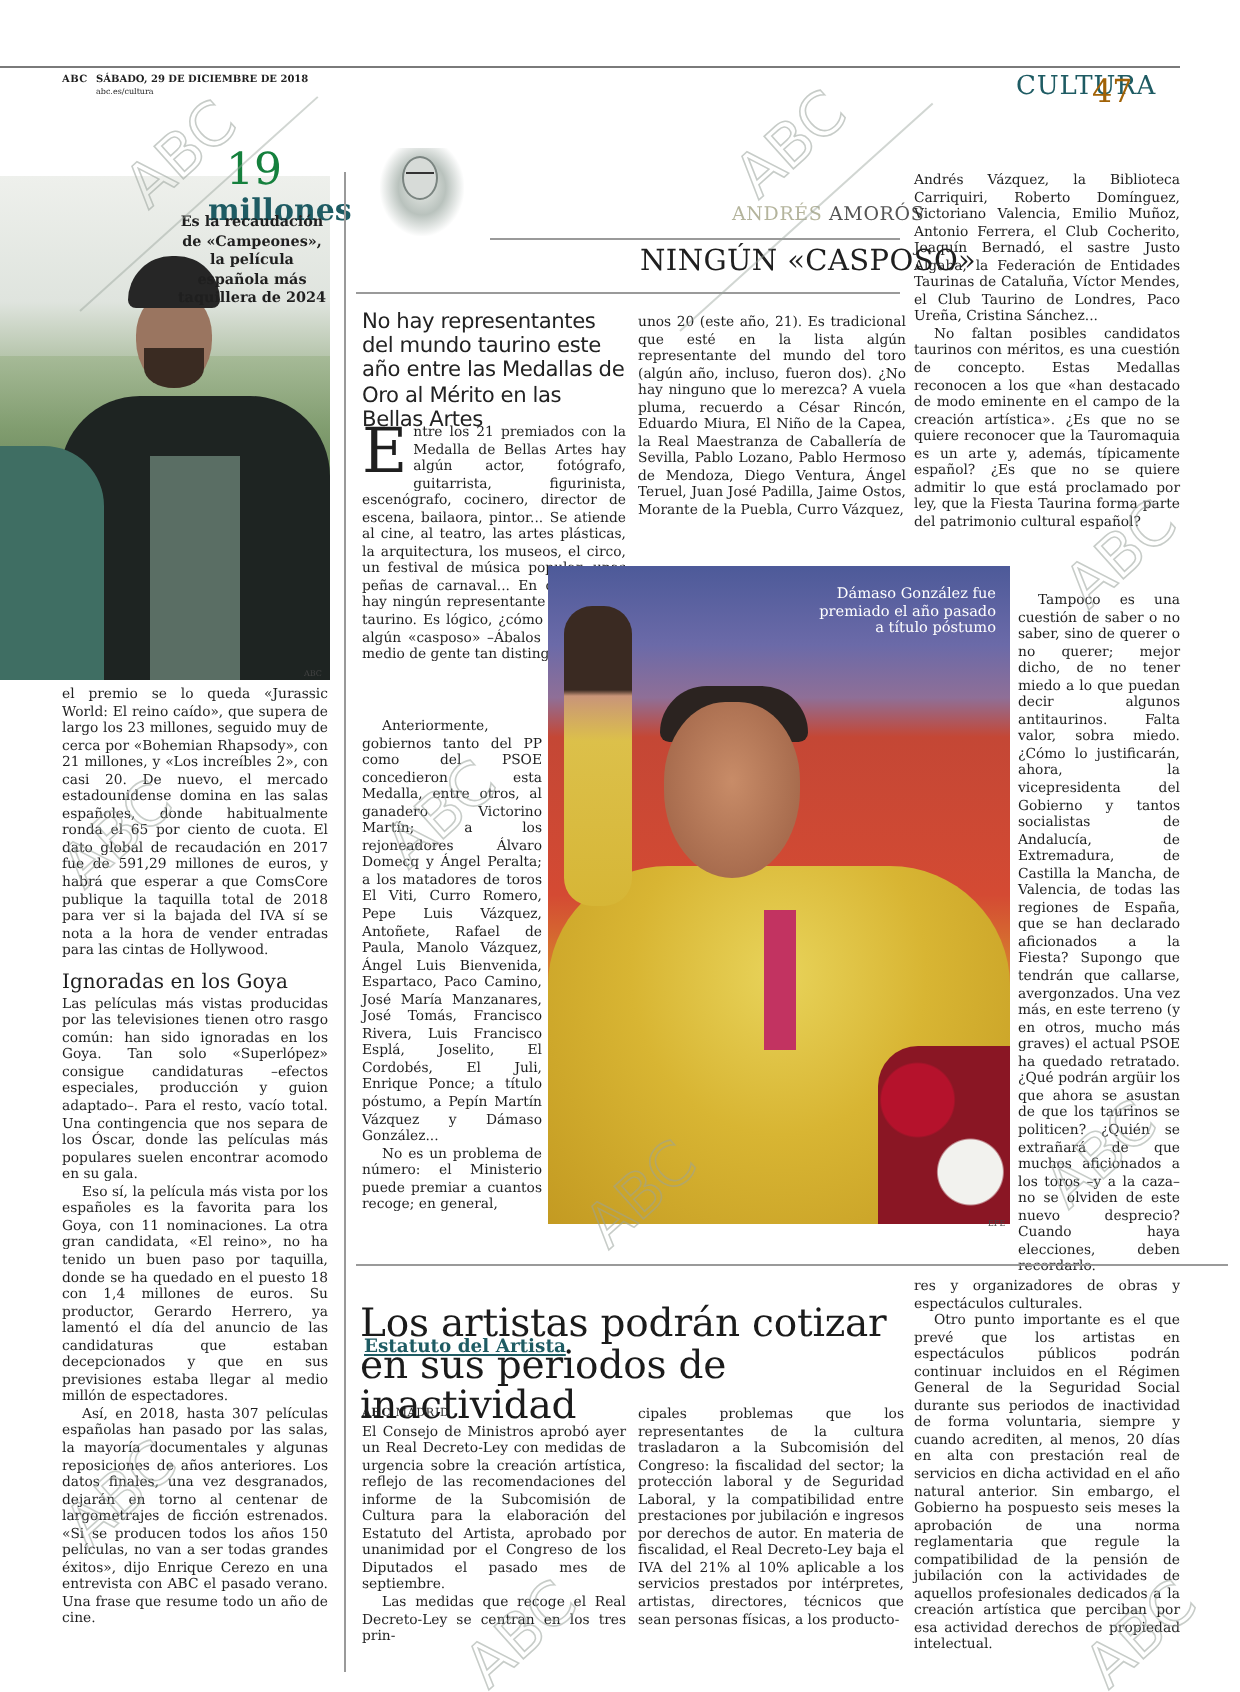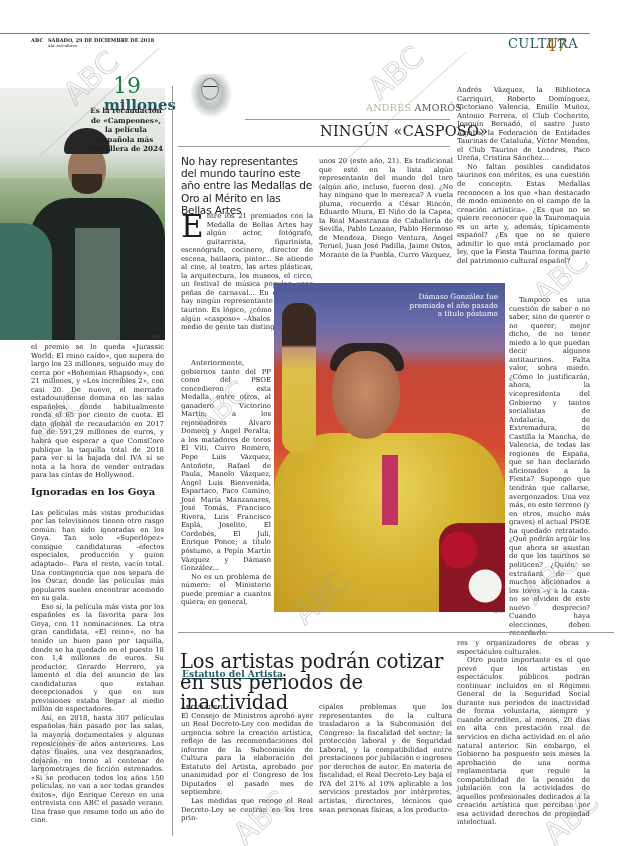--- a/index.html
+++ b/index.html
@@ -31,21 +31,21 @@
   .fact-num { left: 113px; top: 75px; font-size: 22px; color: #15803d; line-height: 22px; }
   .fact-unit { left: 104px; top: 96px; font-size: 15px; color: #1e5b63; font-weight: bold; }
   .fact-text { left: 88px; top: 106px; width: 76px; font-size: 7.2px; font-weight: bold; text-align: center; line-height: 9.5px; }
 
   .vrule-left { left: 172px; top: 86px; width: 1px; height: 750px; background: #9a9a9a; }
 
   
   .col { position: absolute; font-size: 6.9px; line-height: 8.55px; text-align: justify; hyphens: auto; }
   .col p { text-indent: 10px; }
   .col p.noind { text-indent: 0; }
-  .subhead { font-size: 10px; font-weight: bold; line-height: 11px; margin: 6px 0 12px 0; }
+  .subhead { font-size: 10px; font-weight: normal; line-height: 11px; margin: 6px 0 1px 0; }
 
   
   .author-portrait { left: 190px; top: 74px; width: 42px; height: 44px;
     background: radial-gradient(ellipse at 50% 45%, #e9ece8 0%, #b9c2bd 40%, #ffffff 72%); border-radius: 6px; }
   .portrait-head { left: 201px; top: 78px; width: 18px; height: 22px; border-radius: 50%; border: 1px solid #7a8480; background: #d7dbd8; }
   .portrait-glasses { left: 203px; top: 86px; width: 14px; height: 3px; border-top: 1px solid #333; }
   .author-name { left: 366px; top: 102px; font-size: 9.5px; color: #b4b49c; letter-spacing: 0.3px; }
   .author-name b { color: #555; font-weight: normal; }
   .rule-a { left: 245px; top: 119px; width: 205px; height: 1px; background: #9a9a9a; }
   .op-title { left: 304px; top: 123px; font-size: 14.5px; letter-spacing: 0.2px; margin-left: 16px; }
@@ -124,21 +124,21 @@
 <div class="abs op-title">NINGÚN «CASPOSO»</div>
 <div class="abs rule-b"></div>
 
 <div class="abs deck">No hay representantes del mundo taurino este año entre las Medallas de Oro al Mérito en las Bellas Artes</div>
 
 <div class="col" style="left:181px; top:212px; width:132px;">
   <p class="noind"><span class="dropcap">E</span><span>ntre los 21 premiados con la Medalla de Bellas Artes hay algún actor, fotógrafo, guitarrista, figurinista, escenógrafo, cocinero, director de escena, bailaora, pintor... Se atiende al cine, al teatro, las artes plásticas, la arquitectura, los museos, el circo, un festival de música popular, unas peñas de carnaval... En cambio, no hay ningún representante del mundo taurino. Es lógico, ¿cómo va a haber algún «casposo» –Ábalos «dixit»– en medio de gente tan distinguida?</span></p>
 </div>
 <div class="col" style="left:181px; top:359px; width:90px;">
   <p>Anteriormente, gobiernos tanto del PP como del PSOE concedieron esta Medalla, entre otros, al ganadero Victorino Martín; a los rejoneadores Álvaro Domecq y Ángel Peralta; a los matadores de toros El Viti, Curro Romero, Pepe Luis Vázquez, Antoñete, Rafael de Paula, Manolo Vázquez, Ángel Luis Bienvenida, Espartaco, Paco Camino, José María Manzanares, José Tomás, Francisco Rivera, Luis Francisco Esplá, Joselito, El Cordobés, El Juli, Enrique Ponce; a título póstumo, a Pepín Martín Vázquez y Dámaso González...</p>
-  <p>No es un problema de número: el Ministerio puede premiar a cuantos quiera; en general,</p>
+  <p>No es un problema de número: el Ministerio puede premiar a cuantos recoge; en general,</p>
 </div>
 
 <div class="col" style="left:319px; top:157px; width:134px;">
   <p class="noind">unos 20 (este año, 21). Es tradicional que esté en la lista algún representante del mundo del toro (algún año, incluso, fueron dos). ¿No hay ninguno que lo merezca? A vuela pluma, recuerdo a César Rincón, Eduardo Miura, El Niño de la Capea, la Real Maestranza de Caballería de Sevilla, Pablo Lozano, Pablo Hermoso de Mendoza, Diego Ventura, Ángel Teruel, Juan José Padilla, Jaime Ostos, Morante de la Puebla, Curro Vázquez,</p>
 </div>
 
 <div class="col" style="left:457px; top:86px; width:133px;">
   <p class="noind">Andrés Vázquez, la Biblioteca Carriquiri, Roberto Domínguez, Victoriano Valencia, Emilio Muñoz, Antonio Ferrera, el Club Cocherito, Joaquín Bernadó, el sastre Justo Algaba, la Federación de Entidades Taurinas de Cataluña, Víctor Mendes, el Club Taurino de Londres, Paco Ureña, Cristina Sánchez...</p>
   <p>No faltan posibles candidatos taurinos con méritos, es una cuestión de concepto. Estas Medallas reconocen a los que «han destacado de modo eminente en el campo de la creación artística». ¿Es que no se quiere reconocer que la Tauromaquia es un arte y, además, típicamente español? ¿Es que no se quiere admitir lo que está proclamado por ley, que la Fiesta Taurina forma parte del patrimonio cultural español?</p>
 </div>

